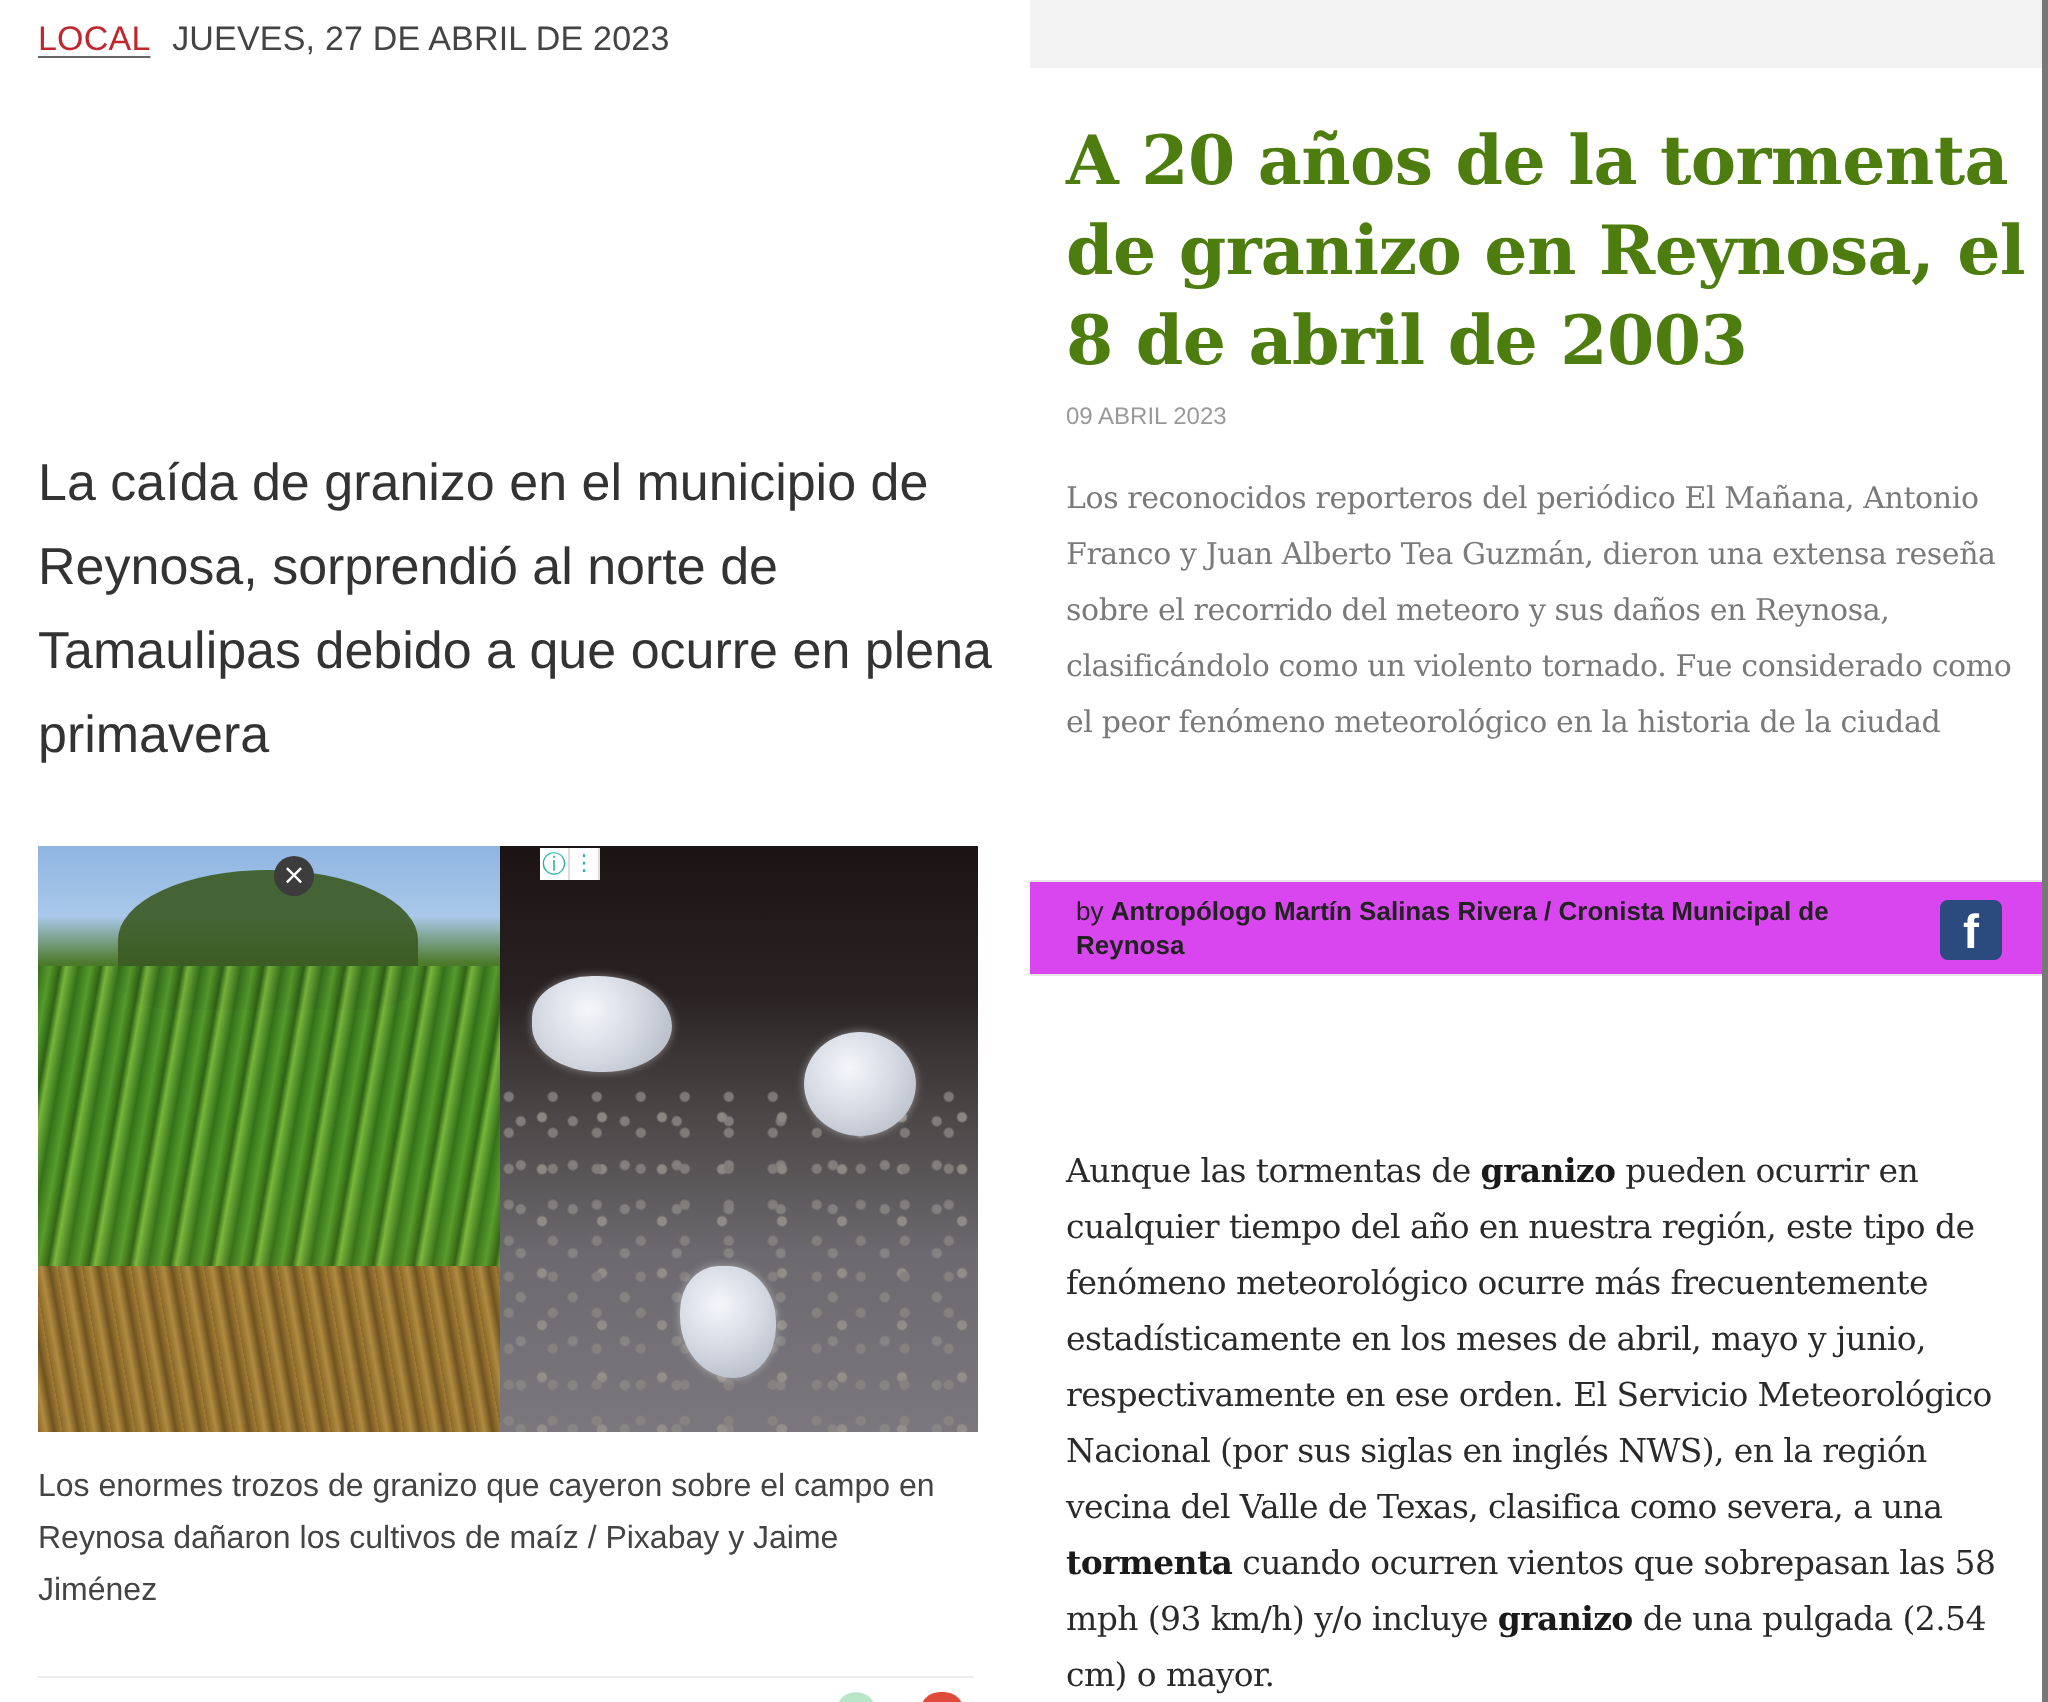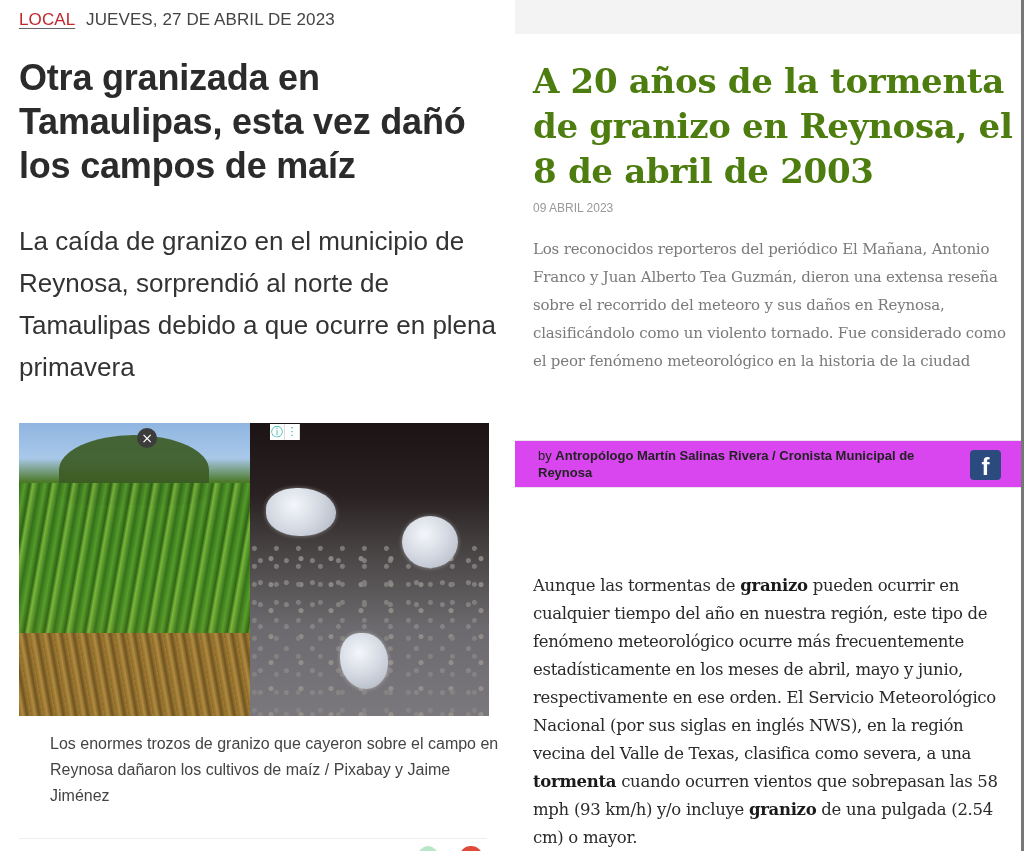--- a/index.html
+++ b/index.html
@@ -36,21 +36,21 @@
   .hail { position: absolute; border-radius: 50%; background: radial-gradient(circle at 40% 35%, #f4f6fa 0%, #d6dbe4 45%, #aeb4c0 100%); box-shadow: 0 0 4px rgba(255,255,255,0.4); }
   .hail.h1 { left: 16px; top: 65px; width: 70px; height: 48px; border-radius: 45% 55% 50% 50%; }
   .hail.h2 { left: 152px; top: 93px; width: 56px; height: 52px; }
   .hail.h3 { left: 90px; top: 210px; width: 48px; height: 56px; border-radius: 40% 50% 45% 55%; }
 
   .close-ad { position: absolute; left: 137px; top: 428px; width: 20px; height: 20px; border-radius: 50%; background: #3c3c3c; color: #fff; font-family: "DejaVu Sans", sans-serif; font-size: 14px; line-height: 20px; text-align: center; }
   .ad-icons { position: absolute; left: 270px; top: 424px; height: 16px; display: flex; background: #fff; }
   .ad-icons span { display: block; width: 15px; height: 16px; font-family: "DejaVu Sans", sans-serif; font-size: 11px; line-height: 16px; text-align: center; color: #2ab3a6; border-right: 1px solid #ddd; }
   .ad-icons .info { font-size: 12px; }
 
-  .caption-left { position: absolute; left: 19px; top: 731px; width: 460px; font-family: "Liberation Sans", sans-serif; font-size: 16px; line-height: 26px; color: #444; margin-left: 31px; }
+  .caption-left { position: absolute; left: 19px; top: 731px; width: 460px; font-family: "Liberation Sans", sans-serif; font-size: 16px; line-height: 26px; color: #444; }
   .divider-left { position: absolute; left: 19px; top: 838px; width: 468px; height: 1px; background: #eeeeee; }
   .share-green { position: absolute; left: 418px; top: 846px; width: 20px; height: 10px; border-radius: 10px 10px 0 0; background: #b9e6c9; }
   .share-red { position: absolute; left: 460px; top: 846px; width: 22px; height: 10px; border-radius: 11px 11px 0 0; background: #e04a3a; }
 
   
   .right { position: absolute; left: 515px; top: 0; width: 509px; height: 851px; background: #fff; border-right: 3px solid #777; }
   .topbar { position: absolute; left: 0; top: 0; width: 506px; height: 34px; background: #f3f3f3; }
   .headline-right { position: absolute; left: 18px; top: 59px; width: 480px; font-family: "DejaVu Serif", serif; font-size: 34px; line-height: 45px; color: #4d7c0f; letter-spacing: -0.3px; }
   .date-right { position: absolute; left: 18px; top: 201px; font-family: "Liberation Sans", sans-serif; font-size: 12px; color: #999; }
   .lead-right { position: absolute; left: 18px; top: 235px; width: 480px; font-family: "DejaVu Serif", serif; font-size: 15px; line-height: 28px; color: #7a7a7a; letter-spacing: -0.2px; }
@@ -63,21 +63,20 @@
 </style>
 </head>
 <body>
 
 <div class="left">
   <div class="meta">
     <a class="section">LOCAL</a>
     <span>JUEVES, 27 DE ABRIL DE 2023</span>
   </div>
 
-  <h1 class="headline-left">Otra granizada en Tamaulipas, esta vez dañó los campos de maíz</h1>
 
   <p class="subhead-left">La caída de granizo en el municipio de Reynosa, sorprendió al norte de Tamaulipas debido a que ocurre en plena primavera</p>
 
   <div class="photo">
     <div class="photo-left">
       <div class="trees"></div>
       <div class="corn"></div>
       <div class="grass"></div>
     </div>
     <div class="photo-right">

